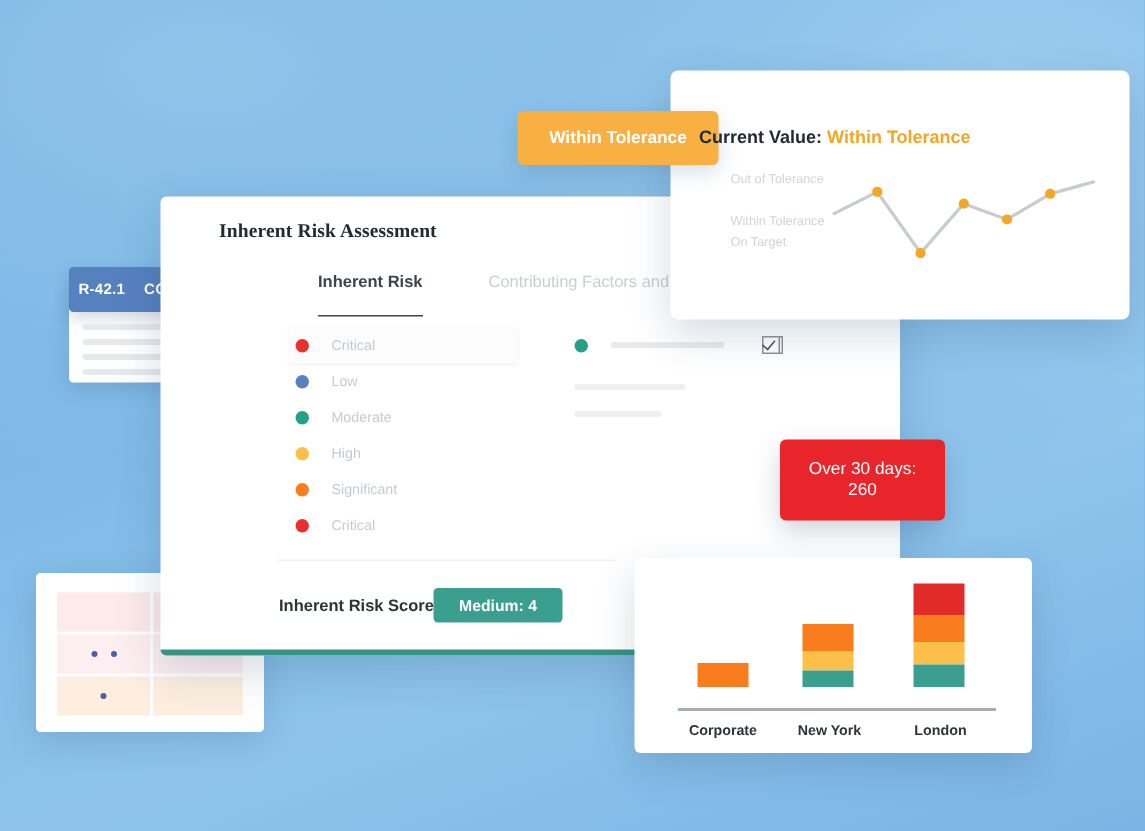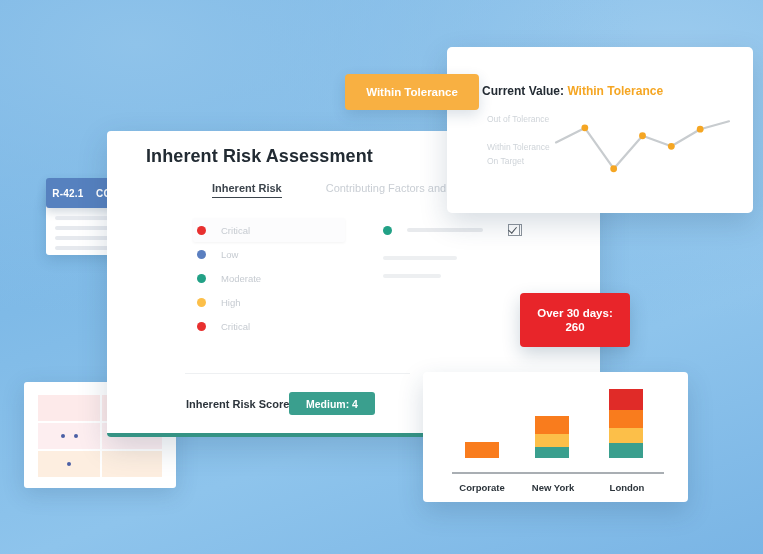--- a/index.html
+++ b/index.html
@@ -42,25 +42,25 @@
   .r1 .mini-cell{background:#fdeaea;}
   .r2 .mini-cell{background:#fdeef0;}
   .r3 .mini-cell{background:#fdeee0;}
   .dotmark{width:4px;height:4px;border-radius:50%;background:#4b5fa5;}
 
   
   #main-card{left:107px;top:131px;width:493px;height:306px;border-radius:4px;
              box-shadow:0 10px 30px rgba(27,62,97,.18);}
   #main-card-bottom-bar{position:absolute;left:107px;top:433px;width:493px;height:4px;
                         background:#359384;border-radius:0 0 4px 4px;}
-  #main-title{position:absolute;left:146px;top:146px;font-size:18px;font-weight:bold;
-              color:#222b33;letter-spacing:.1px;}
+  #main-title{position:absolute;left:146px;top:146px;font-size:13px;font-weight:bold;
+              color:#222b33;letter-spacing:.1px;font-family:Liberation Serif, serif;}
 
   #tabs{position:absolute;left:212px;top:182px;display:flex;align-items:flex-start;gap:44px;}
-  .tab{font-size:11px;color:#c9ced4;padding-bottom:3px;white-space:nowrap;}
+  .tab{font-size:11px;color:#c9ced4;padding-bottom:16px;white-space:nowrap;}
   .tab.active{color:#3c444c;font-weight:bold;border-bottom:1.6px solid #3c444c;}
 
   
   #risk-list{position:absolute;left:197px;top:218px;width:145px;}
   .risk-row{height:24px;display:flex;align-items:center;text-align:right;}
   .risk-row.selected{background:#fcfcfd;box-shadow:0 1px 3px rgba(0,0,0,.05);
                      width:148px;margin-left:-4px;padding-left:4px;border-radius:2px;}
   .dot{width:9px;height:9px;border-radius:50%;flex:0 0 auto;}
   .risk-label{margin-left:15px;font-size:9.5px;color:#c6cbd1;}
   .chk{position:absolute;left:313px;width:10px;height:10px;border:1px solid #8d949c;
@@ -81,32 +81,32 @@
               border-radius:3px;display:flex;align-items:center;justify-content:center;}
   #score-pill span{color:#fff;font-size:10.5px;font-weight:bold;text-align:center;}
 
   
   #tolerance-card{left:447px;top:47px;width:306px;height:166px;border-radius:5px;
                   box-shadow:0 10px 28px rgba(27,62,97,.18);}
   #tolerance-badge{position:absolute;left:345px;top:74px;width:134px;height:36px;
                    background:#f8b042;border-radius:4px;display:flex;align-items:center;
                    justify-content:center;box-shadow:0 5px 14px rgba(27,62,97,.16);}
   #tolerance-badge span{color:#fff;font-size:11.5px;font-weight:bold;}
-  #current-value{position:absolute;left:482px;top:84px;font-size:12px;font-weight:bold;
+  #current-value{position:absolute;left:466px;top:84px;font-size:12px;font-weight:bold;
                  color:#232b33;white-space:nowrap;}
   #current-value em{font-style:normal;color:#f5a623;}
   .tol-axis{position:absolute;left:487px;font-size:8.5px;color:#cfd4d9;}
   #tol-a{top:114px;} #tol-b{top:142px;} #tol-c{top:156px;}
   #tol-chart{position:absolute;left:550px;top:110px;width:185px;height:70px;}
 
   
   #over30{position:absolute;left:520px;top:293px;width:110px;height:54px;background:#e8252a;
           border-radius:4px;display:flex;flex-direction:column;align-items:center;
           justify-content:center;box-shadow:0 7px 18px rgba(27,62,97,.22);}
-  #over30 span{color:#fff;font-size:11.5px;font-weight:bold;line-height:1.25;}
+  #over30 span{color:#fff;font-size:11.5px;font-weight:normal;line-height:1.25;}
 
   
   #bar-card{left:423px;top:372px;width:265px;height:130px;border-radius:4px;
             box-shadow:0 10px 26px rgba(27,62,97,.18);}
   #bar-plot{position:absolute;left:447px;top:386px;width:222px;height:86px;}
   .bar-group{position:absolute;bottom:14px;width:34px;display:flex;flex-direction:column;
              justify-content:flex-end;}
   .bseg{width:100%;}
   #bar-axis{position:absolute;left:452px;top:472px;width:212px;height:1.6px;background:#a9aeb3;}
   .bar-label{position:absolute;top:482px;font-size:9.5px;font-weight:bold;color:#2c343b;
@@ -170,20 +170,24 @@
       <i class="dot" style="background:#5b7fc0"></i>
       <span class="risk-label">Low</span>
     </div>
     <div class="risk-row">
       <i class="dot" style="background:#22a186"></i>
       <span class="risk-label">Moderate</span>
     </div>
     <div class="risk-row">
       <i class="dot" style="background:#fcbf49"></i>
       <span class="risk-label">High</span>
+    </div>
+    <div class="risk-row">
+      <i class="dot" style="background:#f97c1d"></i>
+      <span class="risk-label">Significant</span>
     </div>
     <div class="risk-row">
       <i class="dot" style="background:#e8302f"></i>
       <span class="risk-label">Critical</span>
     </div>
   </div>
 
   <div id="skel">
     <div class="skel-top">
       <i class="dot" style="background:#22a186"></i>

